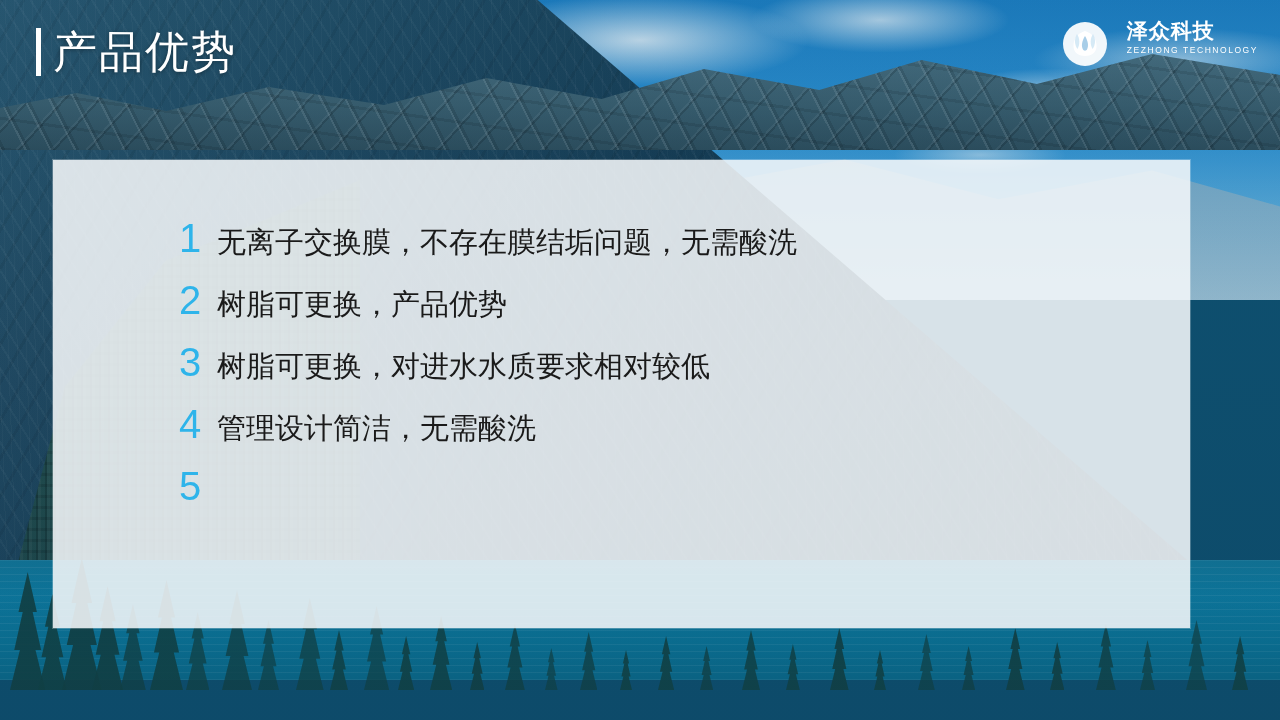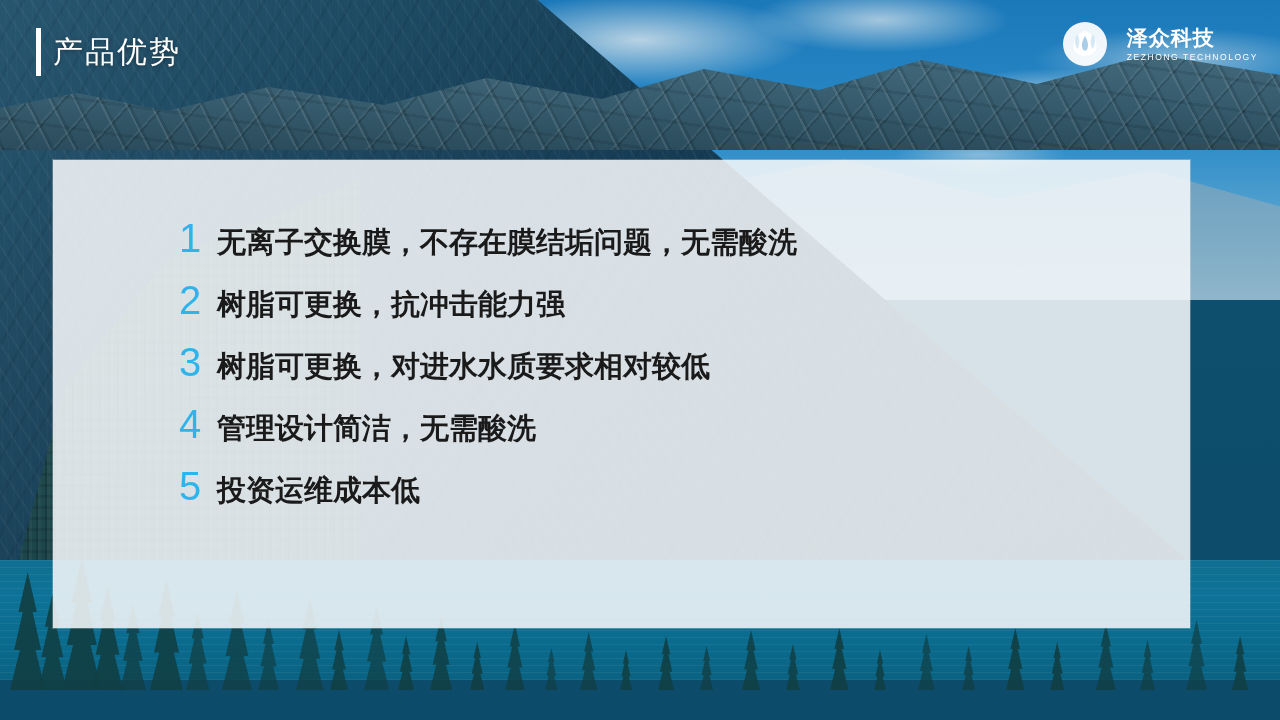--- a/index.html
+++ b/index.html
@@ -125,33 +125,33 @@
     display: flex;
     align-items: center;
   }
   .title-bar {
     width: 5px; height: 48px;
     background: #ffffff;
     margin-right: 12px;
   }
   .slide-title {
     color: #ffffff;
-    font-size: 30px;
+    font-size: 44px;
     letter-spacing: 2px;
     line-height: 1;
     white-space: nowrap;
     text-shadow: 0 1px 4px rgba(0,0,0,.35);
   }
 
   
   .logo {
     position: absolute;
     right: 22px; top: 20px;
     display: flex;
-    align-items: center;
+    align-items: flex-start;
     gap: 18px;
   }
   .logo-mark { width: 48px; height: 48px; display: block; }
   .logo-text { display: flex; flex-direction: column; line-height: 1; }
   .logo-cn {
     color: #ffffff;
     font-size: 21px;
     font-weight: bold;
     letter-spacing: 1px;
     white-space: nowrap;
@@ -189,21 +189,21 @@
     font-size: 40px;
     line-height: 1;
     min-width: 34px;
     text-align: left;
     font-weight: 400;
   }
   .item-text {
     color: #1a1a1a;
     font-size: 29px;
     line-height: 1.1;
-    font-weight: 700;
+    font-weight: 400;
     margin-left: 4px;
   }
 </style>
 </head>
 <body>
 
 <div id="slide">
 
   <div>
     <div class="bg-layer bg-sky"></div>
@@ -276,30 +276,29 @@
   </div>
 
   <div class="panel">
     <div class="list" id="advantage-list">
         <div class="list-item">
           <span class="item-num">1</span>
           <span class="item-text">无离子交换膜，不存在膜结垢问题，无需酸洗</span>
         </div>
         <div class="list-item">
           <span class="item-num">2</span>
-          <span class="item-text">树脂可更换，抗冲击能力强</span>
+          <span class="item-text">树脂可更换，产品优势</span>
         </div>
         <div class="list-item">
           <span class="item-num">3</span>
           <span class="item-text">树脂可更换，对进水水质要求相对较低</span>
         </div>
         <div class="list-item">
           <span class="item-num">4</span>
           <span class="item-text">管理设计简洁，无需酸洗</span>
         </div>
         <div class="list-item">
           <span class="item-num">5</span>
-          <span class="item-text">投资运维成本低</span>
         </div>
       </div>
   </div>
 
 </div>
 
 </body></html>

